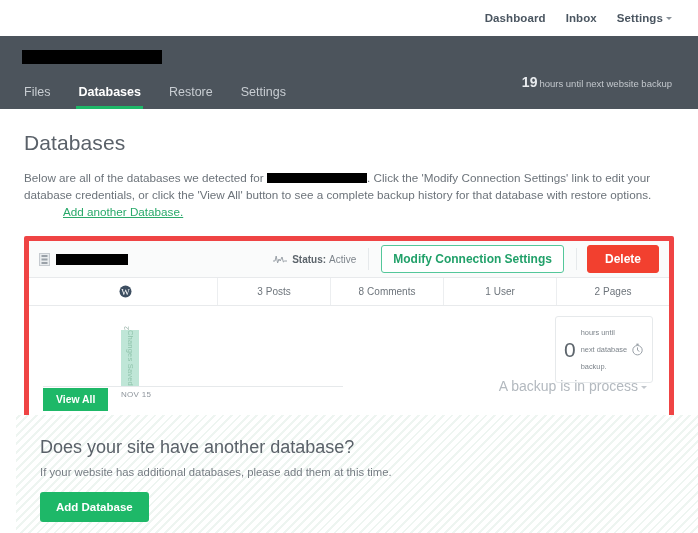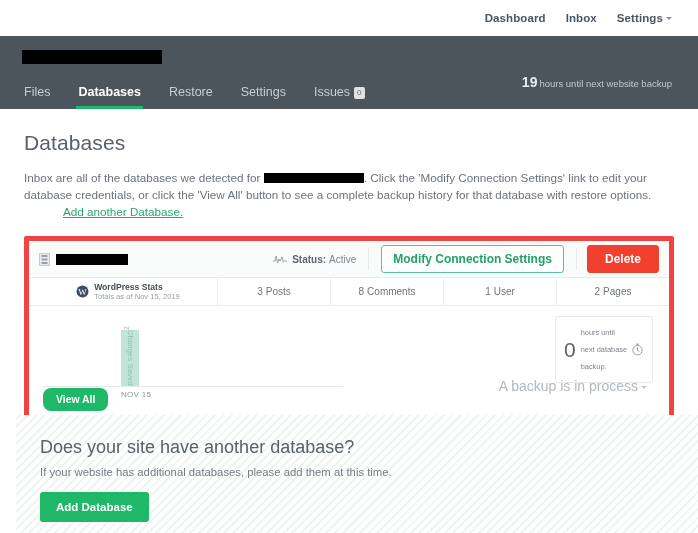--- a/index.html
+++ b/index.html
@@ -316,21 +316,21 @@
     letter-spacing: .3px;
   }
   .btn-viewall {
     position: absolute;
     left: 14px;
     top: 82px;
     background: #1eb868;
     color: #ffffff;
     font-size: 10.4px;
     font-weight: 700;
-    border-radius: 8px;
+    border-radius: 0;
     padding: 6px 13px;
     cursor: pointer;
   }
   .timer-box {
     position: absolute;
     right: 16px;
     top: 10px;
     width: 98px;
     border: 1px solid #e6e9eb;
     border-radius: 3px;
@@ -422,30 +422,29 @@
 
   <div class="backup-note">
     <span class="hrs">19</span><span>hours until next website backup</span>
   </div>
 
   <div class="tabs">
     <div class="tab">Files</div>
     <div class="tab active">Databases</div>
     <div class="tab">Restore</div>
     <div class="tab">Settings</div>
-    <div class="tab"><span>Issues</span><span class="badge0">0</span></div>
   </div>
 </div>
 
 <div class="content">
 
   <h1 class="page-title">Databases</h1>
 
   <div class="intro">
-    <span>Inbox are all of the databases we detected for</span>
+    <span>Below are all of the databases we detected for</span>
     <span class="redact-inline"></span><span>. Click the 'Modify Connection Settings' link to edit your database credentials, or click the 'View All' button to see a complete backup history for that database with restore options.</span>
     <a class="link-green" href="#">Add another Database.</a>
   </div>
 
   <div class="db-card">
 
     <div class="db-head">
       <svg class="db-icon" viewBox="0 0 11 13">
         <rect x="0.5" y="0.5" width="10" height="12" fill="#e9ecee" stroke="#c6cbd0"></rect>
         <rect x="2.5" y="2" width="6" height="2" fill="#9aa1a8"></rect>
@@ -470,24 +469,20 @@
 
       <div class="btn btn-danger">Delete</div>
     </div>
 
     <div class="stats-row">
       <div class="stat-cell stats-title" style="border-left:none;">
         <svg class="wp-icon" viewBox="0 0 13 13">
           <circle cx="6.5" cy="6.5" r="6" fill="#3d4e61"></circle>
           <text x="6.5" y="10" font-size="9" fill="#ffffff" text-anchor="middle" font-family="Liberation Serif, serif">W</text>
         </svg>
-        <div>
-          <div class="t1">WordPress Stats</div>
-          <div class="t2">Totals as of Nov 15, 2019</div>
-        </div>
       </div>
       <div class="stat-cell">
         <span class="num">3</span>
         <span>Posts</span>
       </div>
       <div class="stat-cell">
         <span class="num">8</span>
         <span>Comments</span>
       </div>
       <div class="stat-cell">

